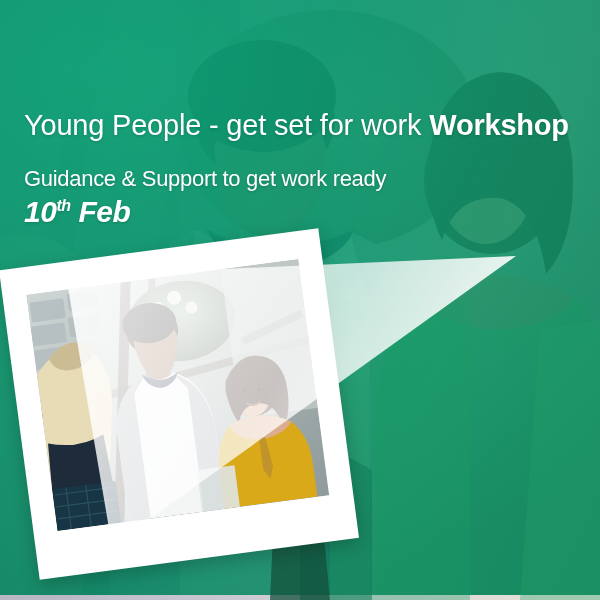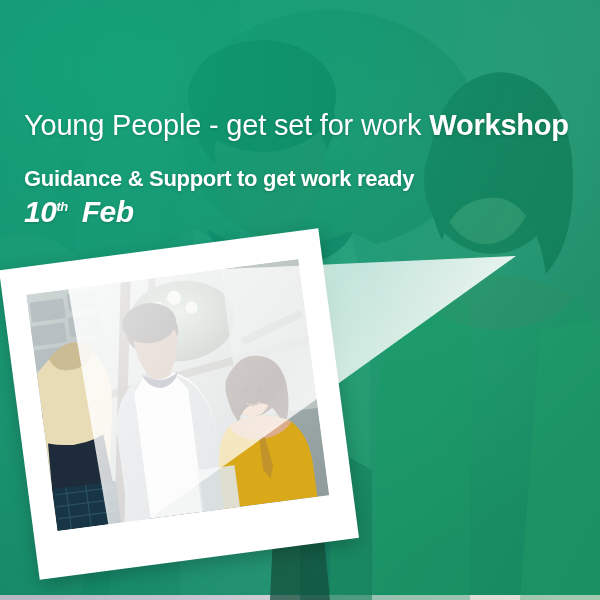--- a/index.html
+++ b/index.html
@@ -42,29 +42,29 @@
     text-shadow:0 1px 3px rgba(0,0,0,.18);
     z-index:30;
   }
   .line1{
     font-size:29px;line-height:34px;
     font-weight:400;letter-spacing:-0.2px;white-space:nowrap;
   }
   .line1 .bold{font-weight:700;}
   .line2{
     margin-top:24px;
-    font-size:22px;line-height:26px;font-weight:700;letter-spacing:-0.3px;white-space:nowrap;
+    font-size:22px;line-height:26px;font-weight:400;letter-spacing:-0.3px;white-space:nowrap;
   }
   .line3{
     margin-top:2px;
     font-size:30px;line-height:36px;font-weight:700;font-style:italic;letter-spacing:-0.5px;
     white-space:nowrap;
   }
-  .line3 sup{font-size:13px;vertical-align:super;line-height:0;font-style:italic;font-weight:700;}
-  .line3 .mon{margin-left:14px;}
+  .line3 sup{font-size:16px;vertical-align:super;line-height:0;font-style:italic;font-weight:700;}
+  .line3 .mon{margin-left:8px;}
 
   
   .frame-wrap{
     position:absolute;
     left:18px;top:248px;
     width:322px;height:312px;
     transform:rotate(-7.5deg);
     z-index:20;
   }
   .frame{

